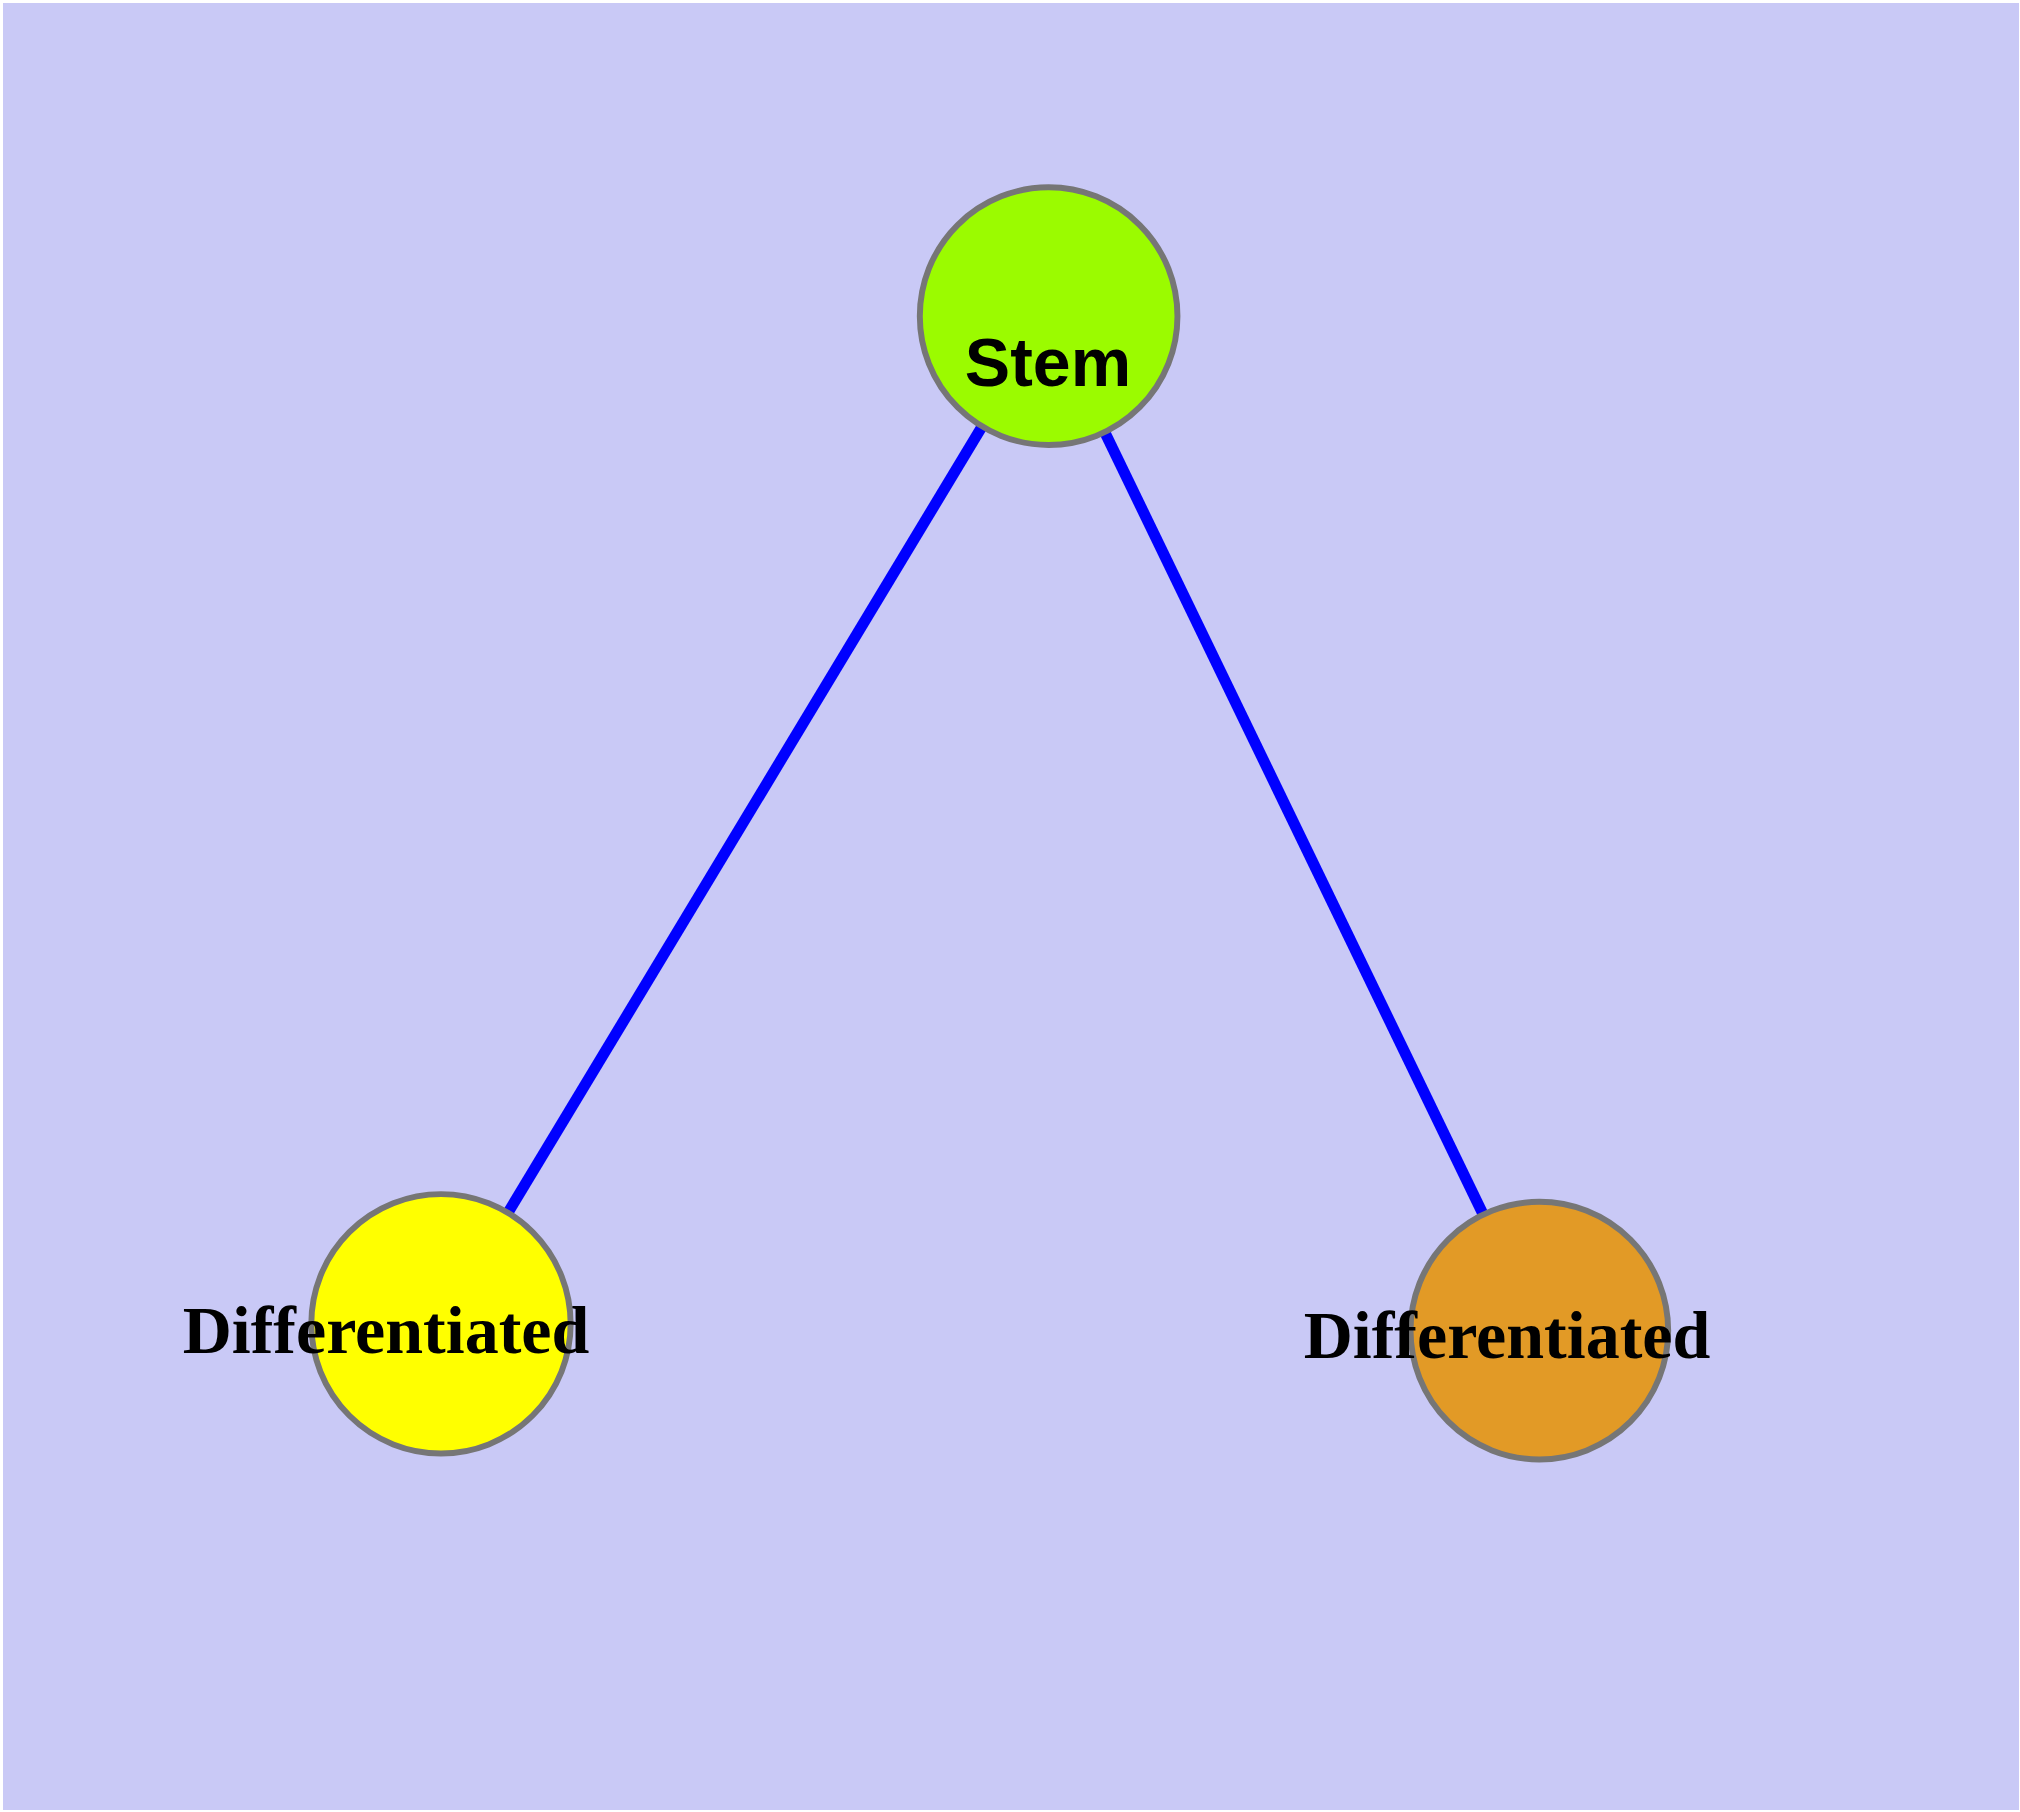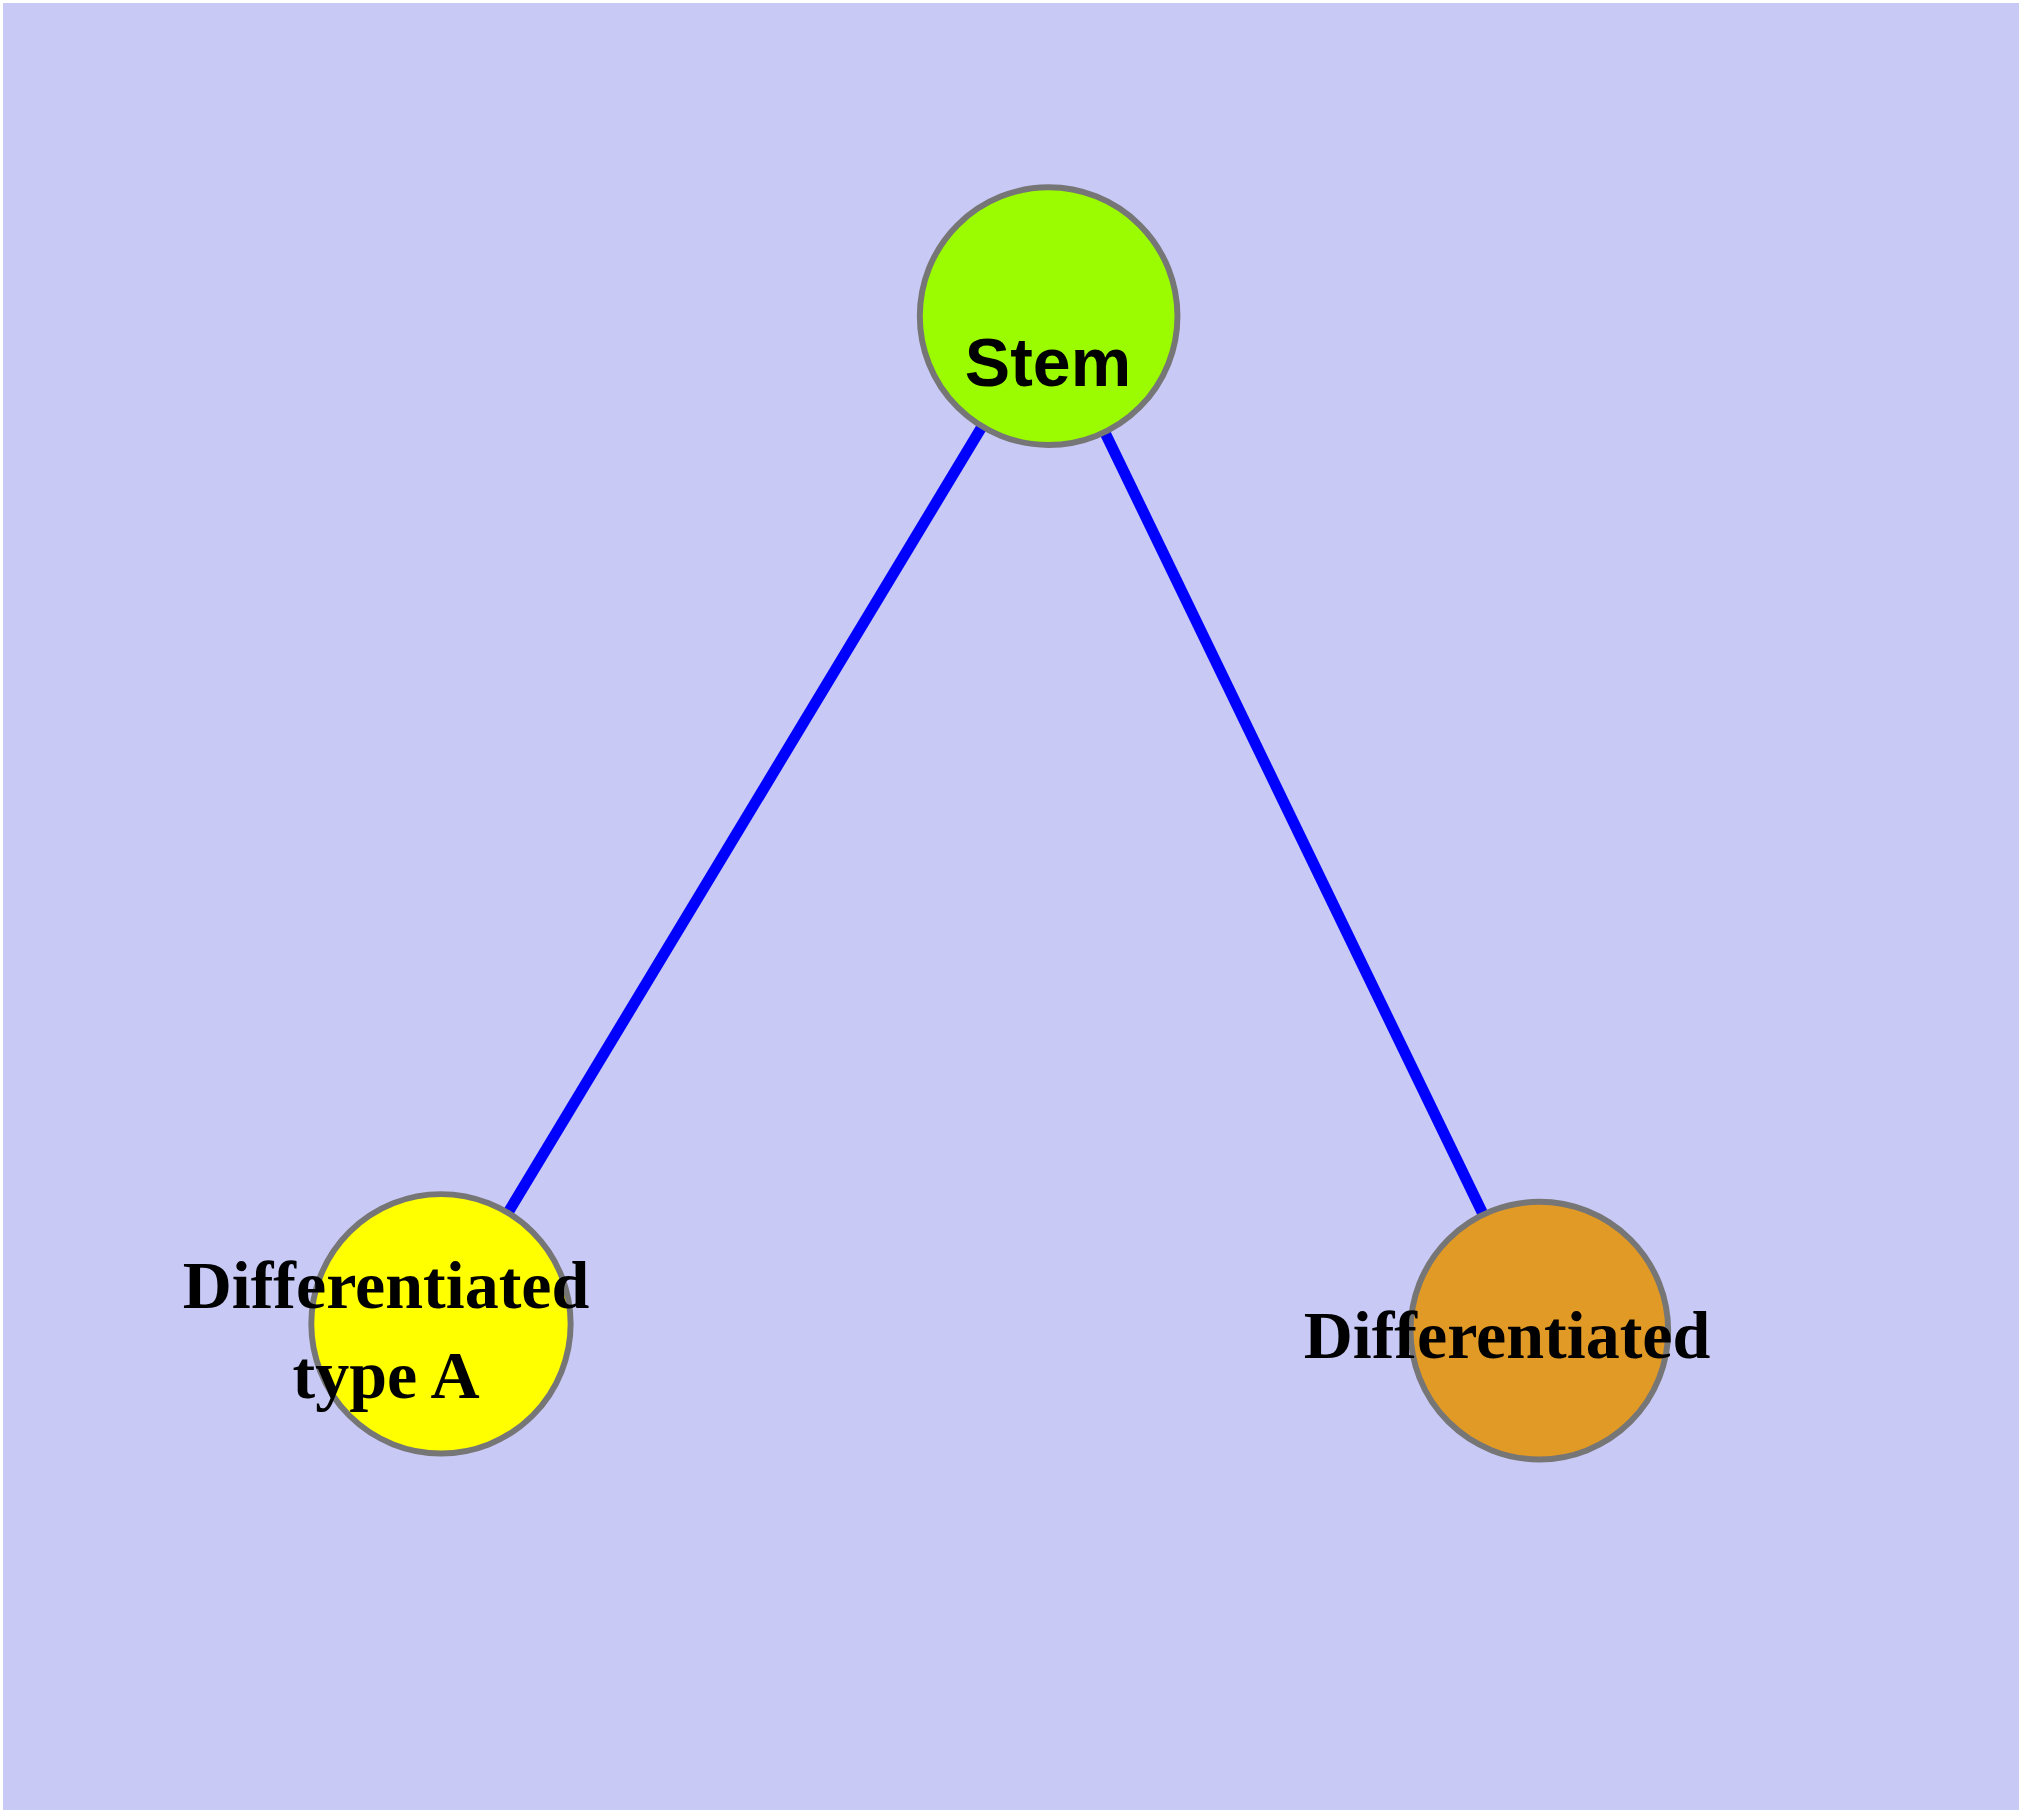--- a/index.html
+++ b/index.html
@@ -70,20 +70,19 @@
 
     <circle id="stem-circle" class="node" cx="1237" cy="373" r="152"></circle>
     <circle id="type-a-circle" class="node" cx="520" cy="1562" r="153"></circle>
     <circle id="type-b-circle" class="node" cx="1816" cy="1570" r="152"></circle>
   </svg>
 
   <div class="node-label" id="label-stem">Stem</div>
 
   <div class="node-label" id="label-a">
     <span>Differentiated</span>
-    <span>type A</span>
   </div>
 
   <div class="node-label" id="label-b">
     <span>Differentiated</span>
   </div>
 </div>
 
 
 </body></html>

